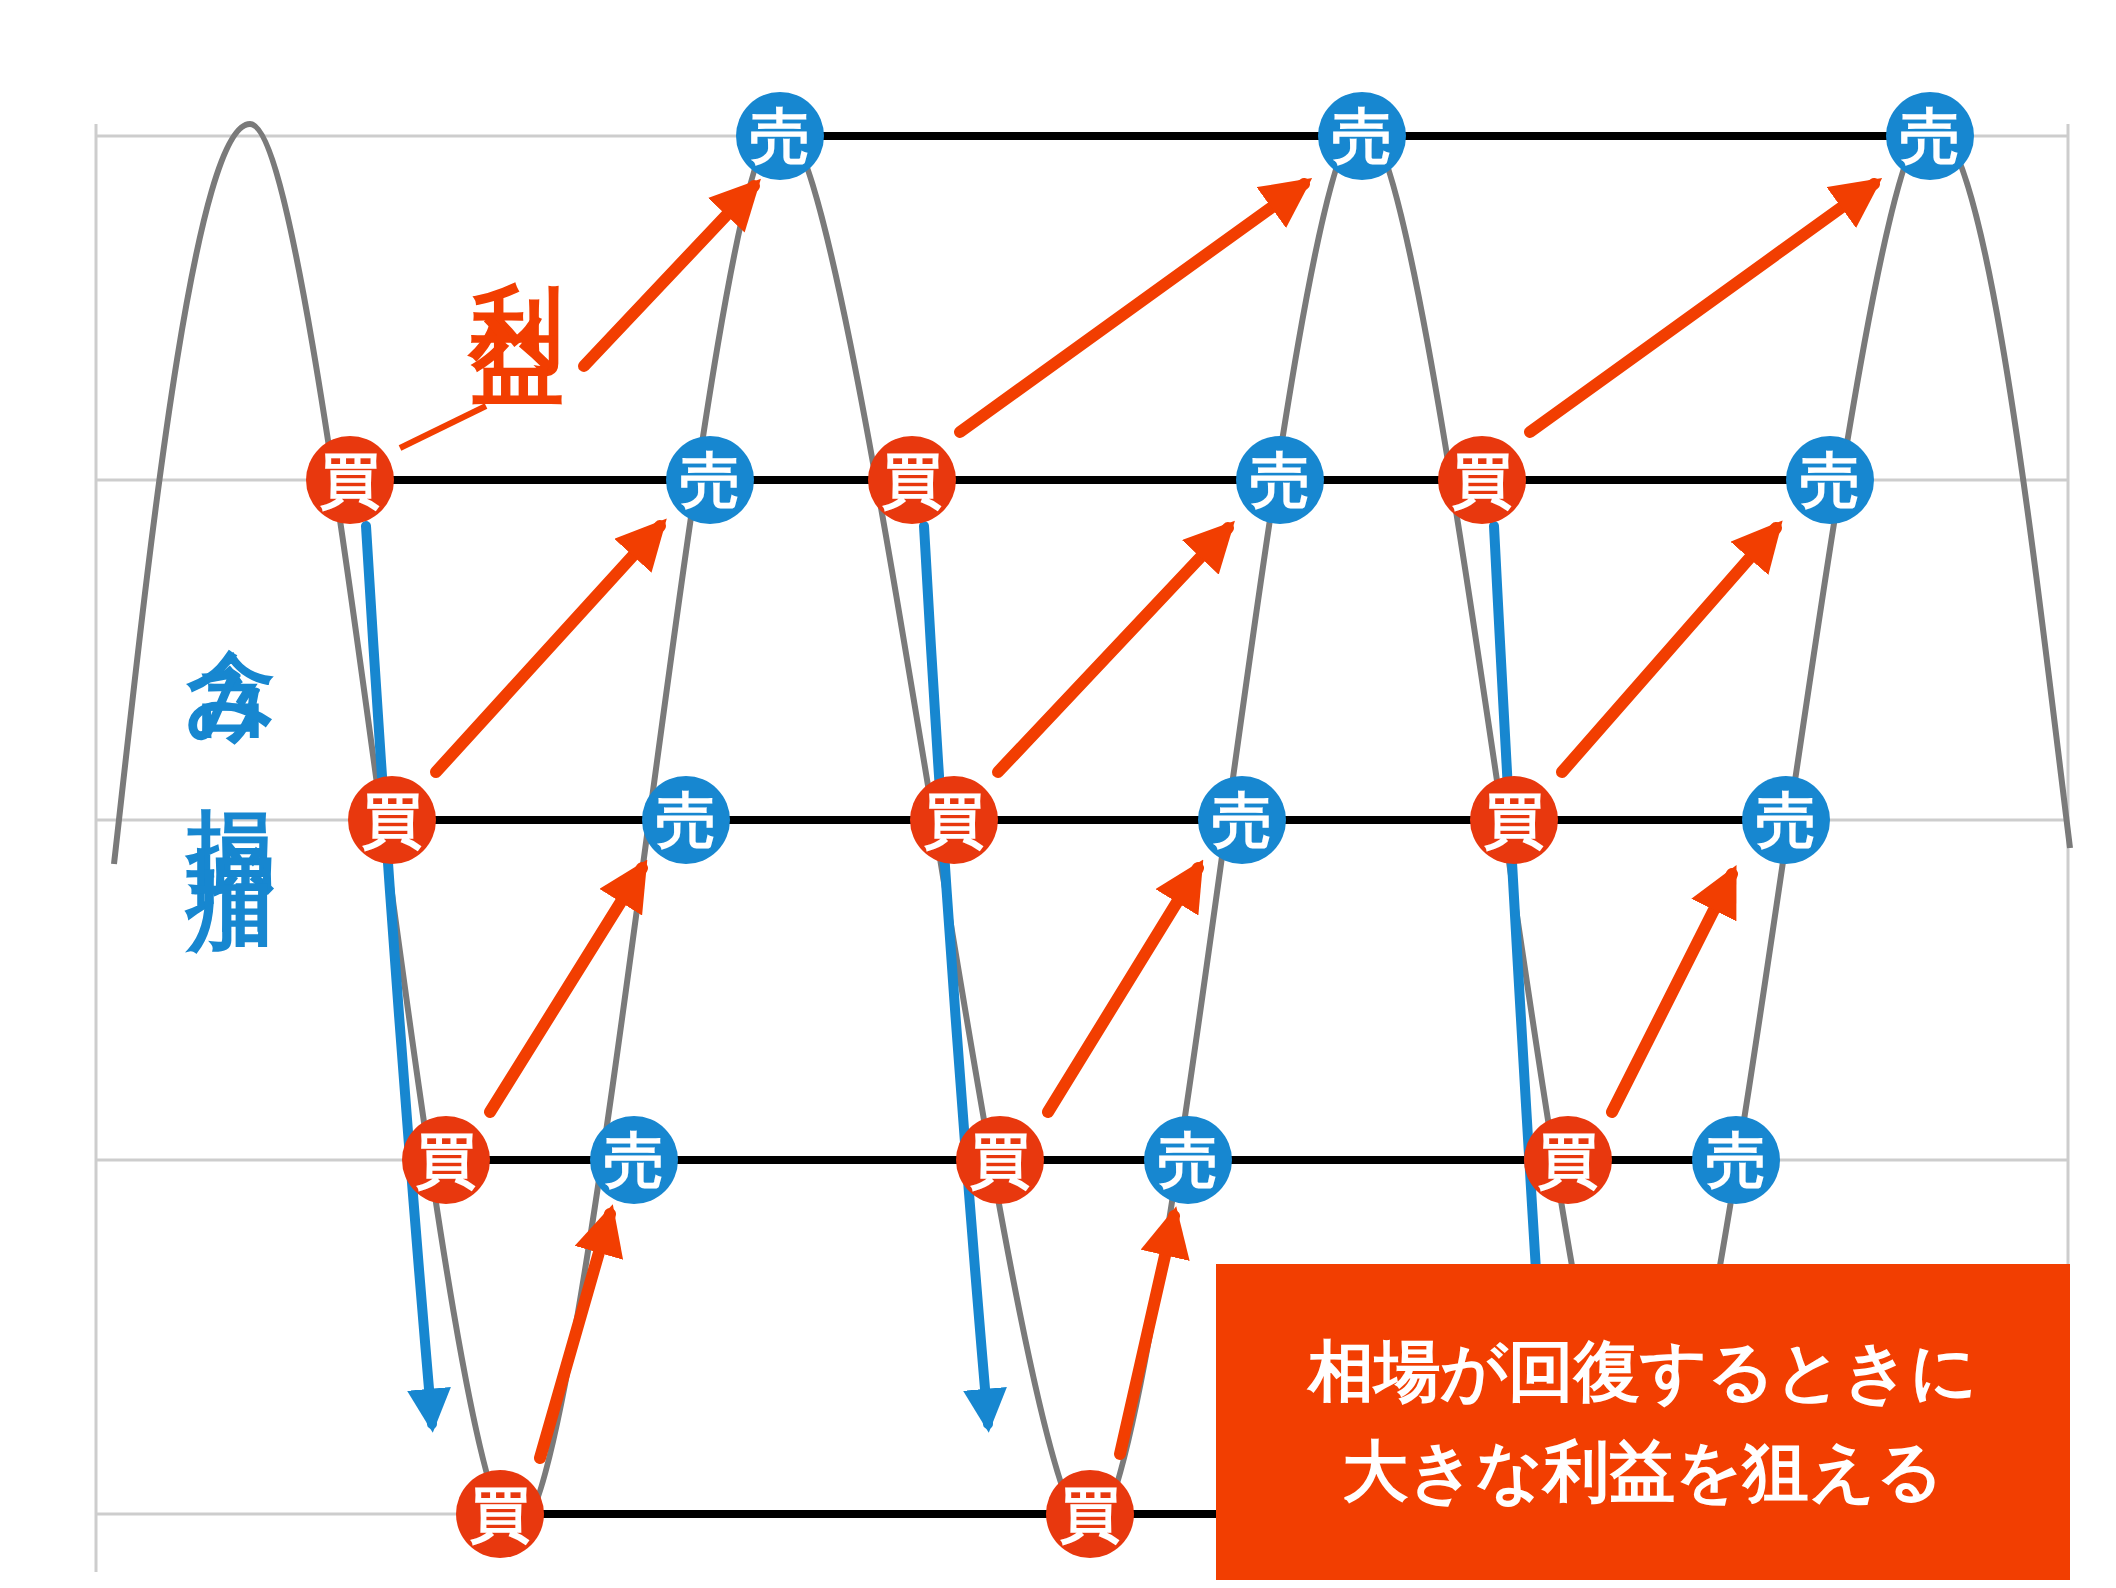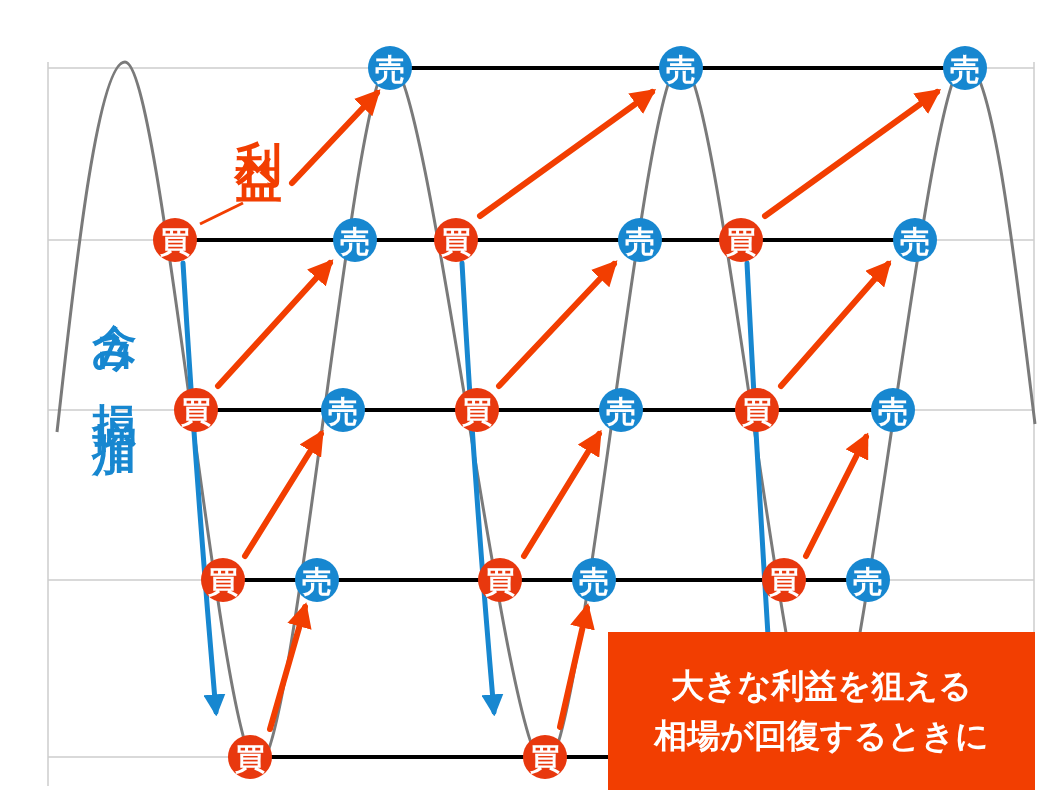--- a/index.html
+++ b/index.html
@@ -198,17 +198,17 @@
           <text x="545" y="758" class="marker-label">買</text>
         </g>
       </g>
   </svg>
 
   <div class="v-label profit-label">利益</div>
 
   <div class="v-label loss-label">含み損増加</div>
 
   <div class="banner">
+    <div>相場が回復するときに</div>
     <div>大きな利益を狙える</div>
-    <div>相場が回復するときに</div>
   </div>
 
 </div>
 
 </body></html>

